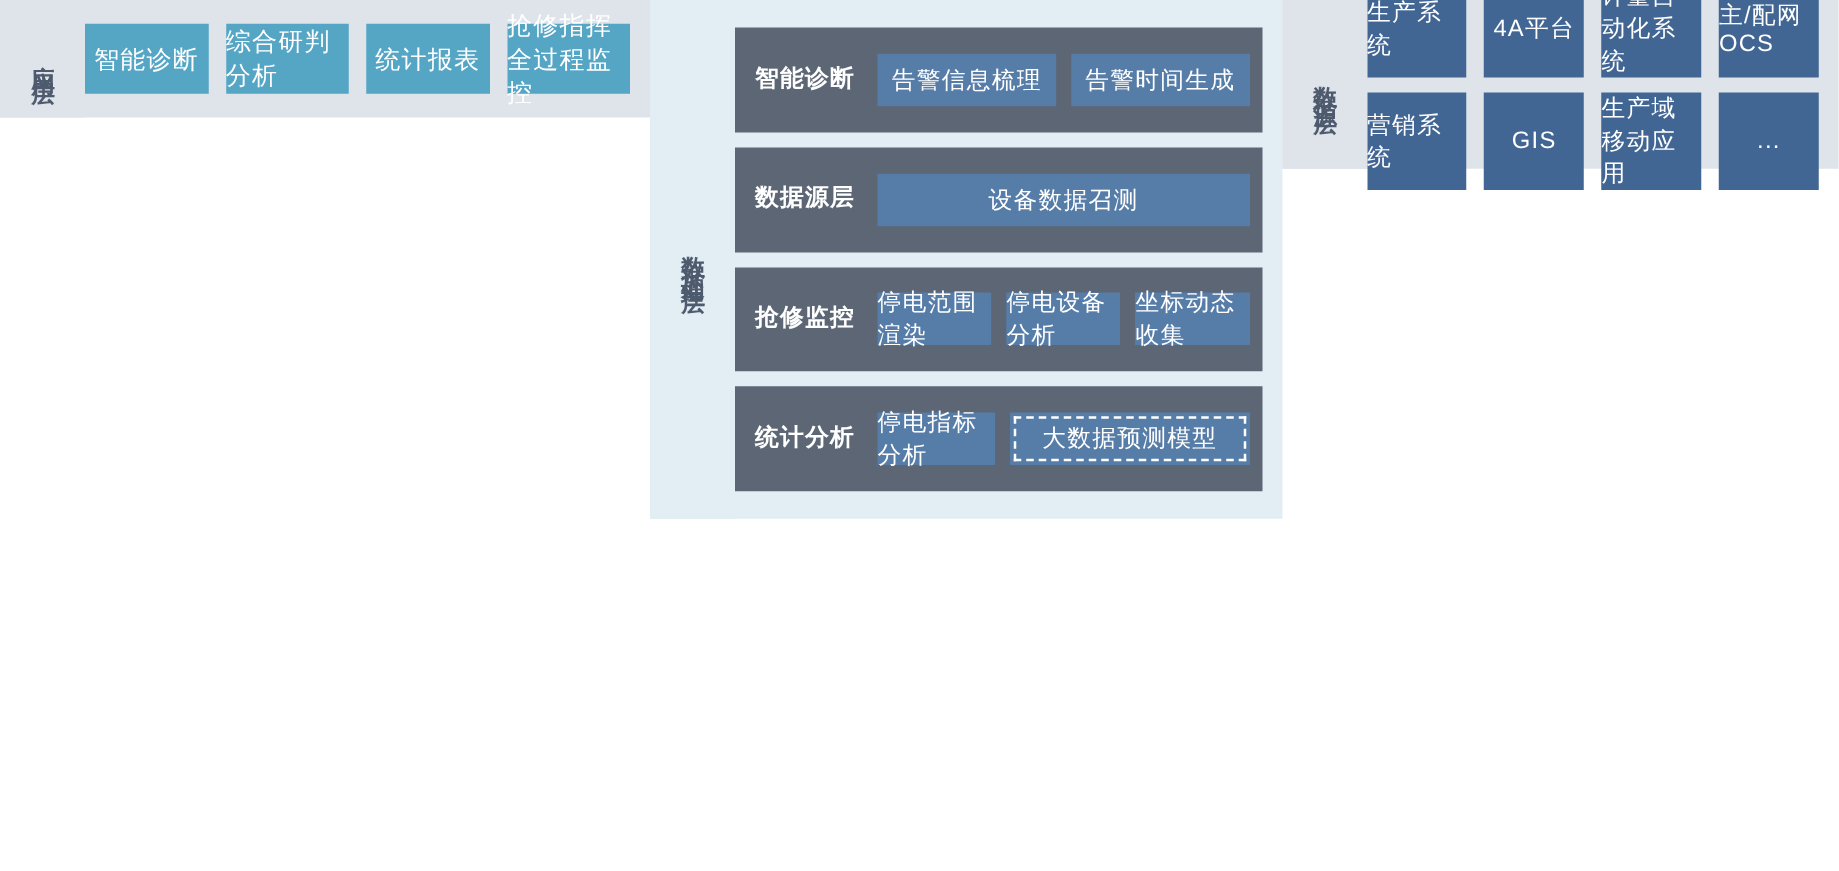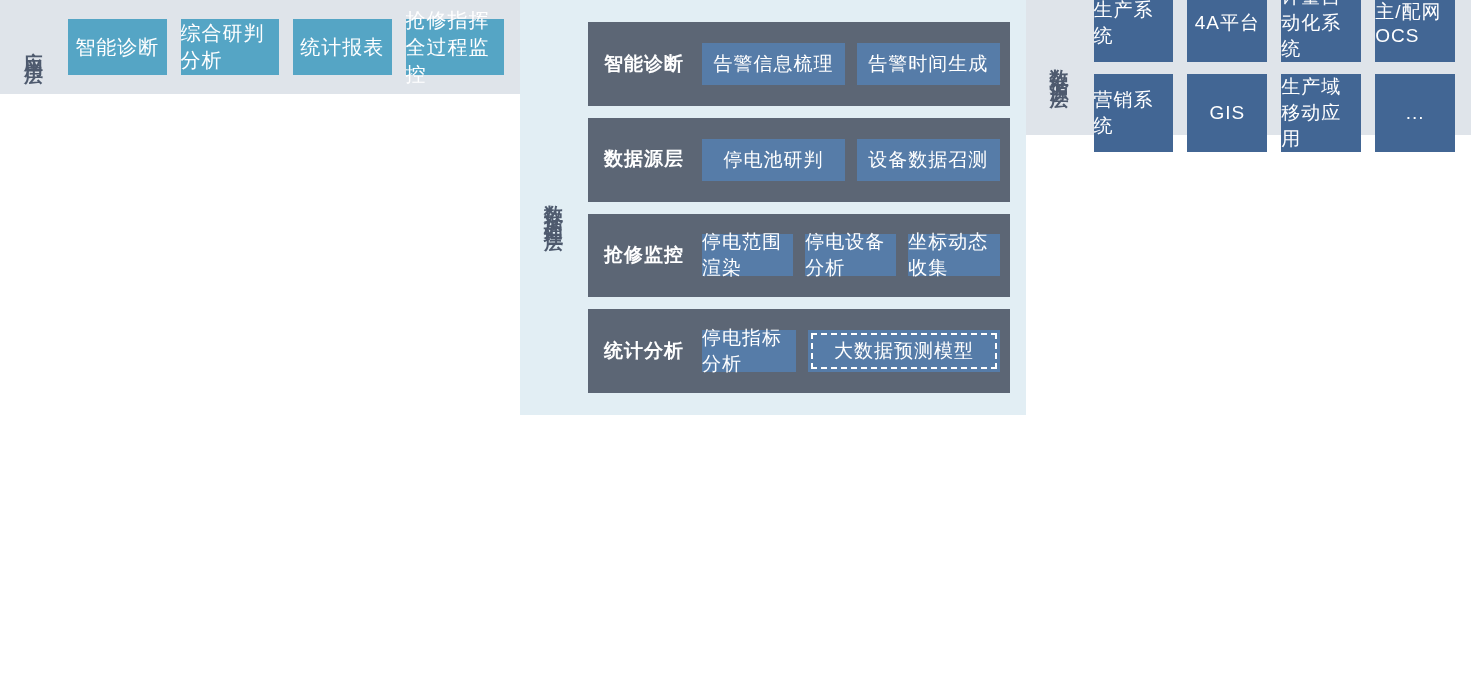--- a/index.html
+++ b/index.html
@@ -192,21 +192,20 @@
         <div class="proc-row-label">智能诊断</div>
         <div class="proc-tiles">
           <div class="proc-tile">告警信息梳理</div>
           <div class="proc-tile">告警时间生成</div>
         </div>
       </div>
 
       <div class="proc-row">
         <div class="proc-row-label">数据源层</div>
         <div class="proc-tiles">
-          <div class="proc-tile">停电池研判</div>
           <div class="proc-tile">设备数据召测</div>
         </div>
       </div>
 
       <div class="proc-row">
         <div class="proc-row-label">抢修监控</div>
         <div class="proc-tiles">
           <div class="proc-tile">停电范围渲染</div>
           <div class="proc-tile">停电设备分析</div>
           <div class="proc-tile">坐标动态收集</div>

